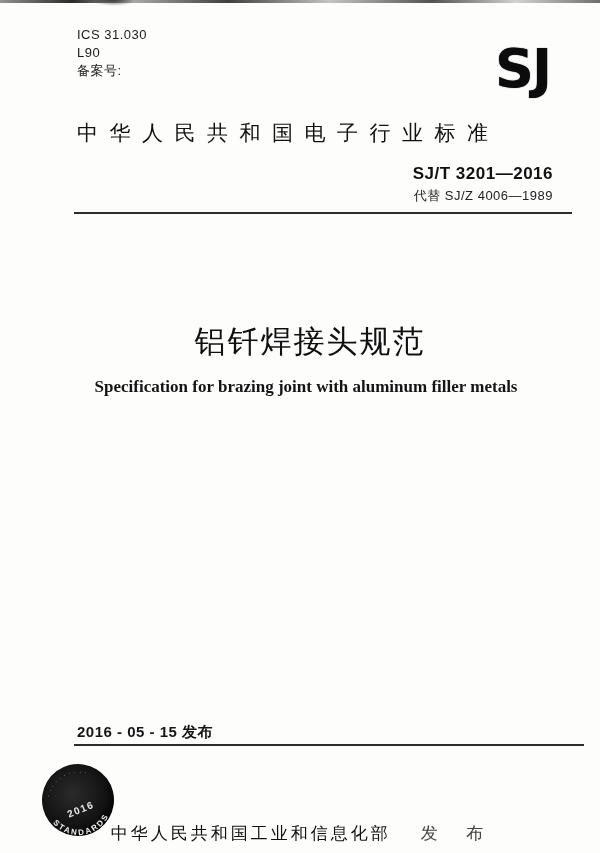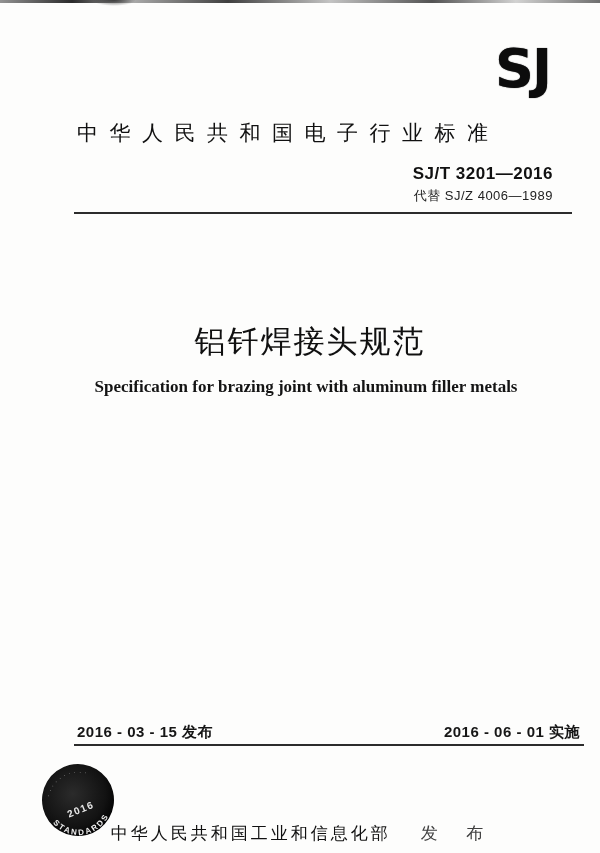--- a/index.html
+++ b/index.html
@@ -111,35 +111,39 @@
     transform: rotate(-14deg);
   }
 </style>
 </head>
 <body>
 
 <div class="page">
 
   <div class="scan-top"></div>
 
+  <div class="meta">
+    <div>ICS 31.030</div>
+    <div>L90</div>
+    <div>备案号:</div>
+  </div>
 
   <div class="sj-logo">SJ</div>
 
   <div class="std-name">中华人民共和国电子行业标准</div>
 
   <div class="std-no">SJ/T 3201—2016</div>
   <div class="std-replaces">代替 SJ/Z 4006—1989</div>
 
   <div class="rule rule-header"></div>
 
   <div class="title-cn">铝钎焊接头规范</div>
   <div class="title-en">Specification for brazing joint with aluminum filler metals</div>
 
-  <div class="date-issue">2016 - 03 - 15 发布</div>
-  <div class="date-impl">2016 - 06 - 01 实施</div>
+  <div class="date-issue">2016 - 05 - 15 发布</div>
 
   <div class="rule rule-footer"></div>
 
   <svg class="stamp" viewBox="0 0 84 84" xmlns="http://www.w3.org/2000/svg">
     <defs>
       <radialGradient id="sealfill" cx="45%" cy="40%" r="65%">
         <stop offset="0%" stop-color="#2b2b2b"></stop>
         <stop offset="70%" stop-color="#121212"></stop>
         <stop offset="100%" stop-color="#000000"></stop>
       </radialGradient>

